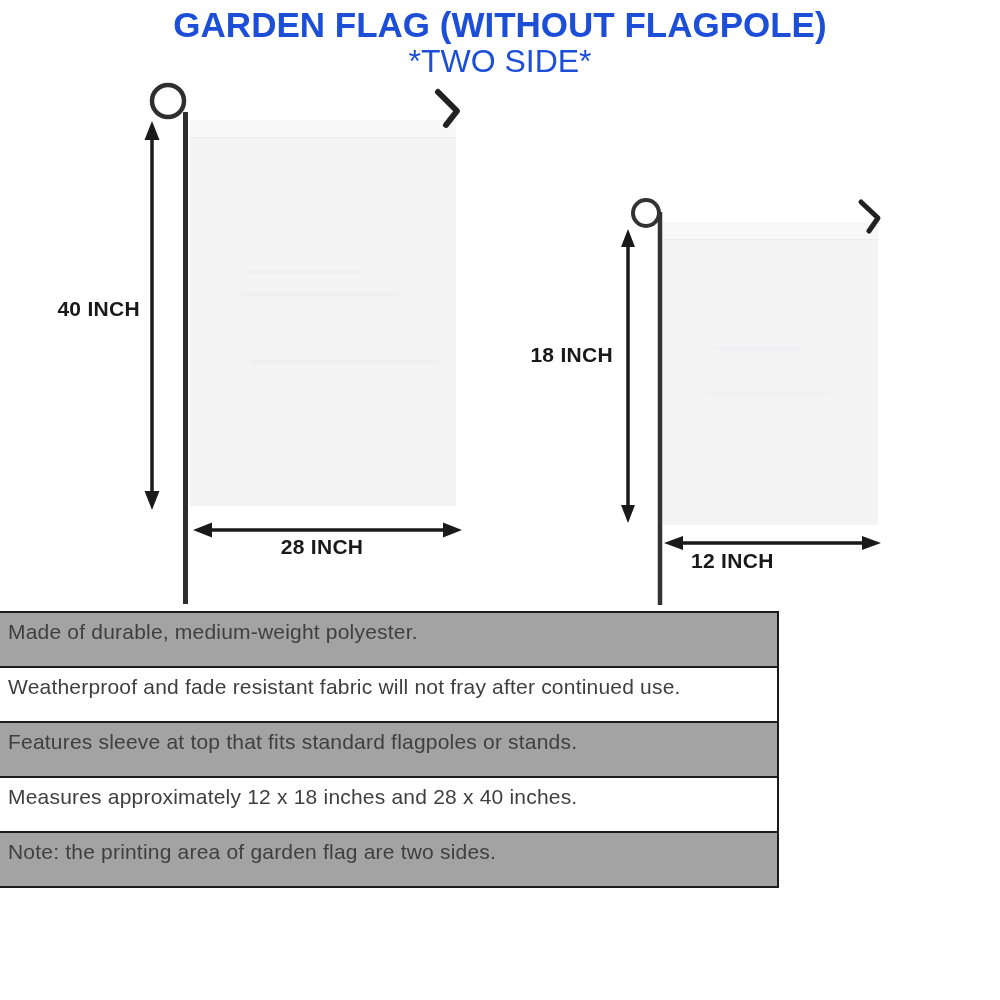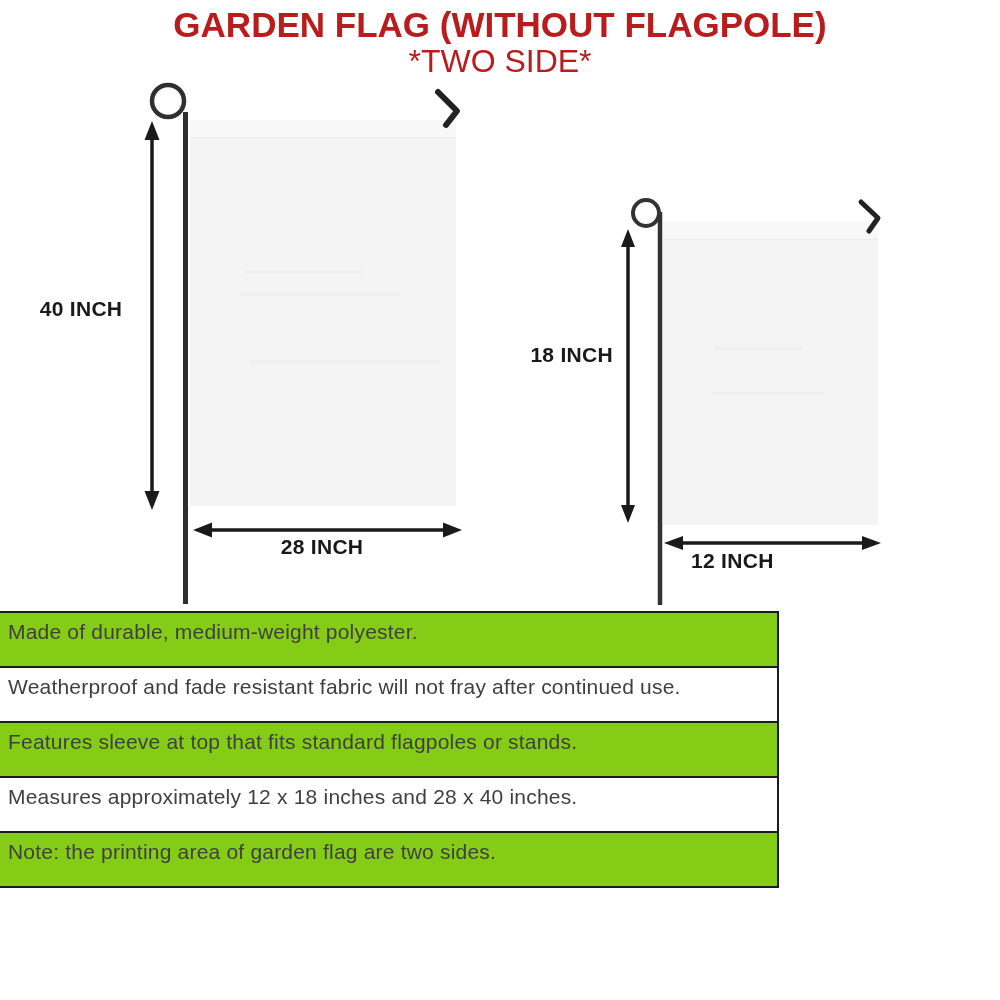--- a/index.html
+++ b/index.html
@@ -5,57 +5,57 @@
   * { margin:0; padding:0; box-sizing:border-box; }
   html,body { background:#ffffff; }
   .page {
     position:relative;
     width:1000px; height:1000px;
     background:#ffffff;
     font-family:"Liberation Sans", sans-serif;
     overflow:hidden;
   }
   
-  .title-block { position:absolute; top:6px; left:0; width:1000px; text-align:center; color:#b91c1c; }
+  .title-block { position:absolute; top:6px; left:0; width:1000px; text-align:center; color:#1d4ed8; }
   .title-line1 { font-size:35px; font-weight:700; letter-spacing:0px; line-height:38px; }
   .title-line2 { font-size:32px; font-weight:400; line-height:34px; }
 
   
   .flag { position:absolute; background:#f4f4f5; }
   .flag-large { left:190px; top:120px; width:266px; height:386px; }
   .flag-small { left:663px; top:222px; width:215px; height:303px; }
   .sleeve { position:absolute; top:0; left:0; right:0; height:18px; background:#f8f8f9; border-bottom:1px solid #ebebed; }
   .streak { position:absolute; background:#ececee; opacity:.55; border-radius:2px; }
 
   
   .lineart { position:absolute; left:0; top:0; width:1000px; height:1000px; }
 
   
   .dim-label { position:absolute; font-size:21px; font-weight:700; color:#191919; letter-spacing:0.3px; }
-  .lbl-40 { left:22px;  top:297px; width:118px; text-align:center; }
+  .lbl-40 { left:22px;  top:297px; width:118px; text-align:right; }
   .lbl-28 { left:242px; top:535px; width:160px; text-align:center; }
   .lbl-18 { left:495px; top:343px; width:118px; text-align:right; }
   .lbl-12 { left:691px; top:549px; width:160px; text-align:left; }
 
   
   .spec-table {
     position:absolute; left:0; top:611px; width:779px;
     border-top:2px solid #1c1c1c;
     border-right:2px solid #1c1c1c;
   }
   .spec-row {
     height:55px;
     border-bottom:2px solid #1c1c1c;
     background:#ffffff;
     padding:7px 10px 0 8px;
     font-size:21px;
     color:#3f3f3f;
     letter-spacing:0.2px;
   }
-  .spec-row.shaded { background:#84cc16; }
+  .spec-row.shaded { background:#a3a3a3; }
 </style>
 </head>
 <body>
 
 <div class="page">
 
   <div class="title-block">
     <div class="title-line1">GARDEN FLAG (WITHOUT FLAGPOLE)</div>
     <div class="title-line2">*TWO SIDE*</div>
   </div>

